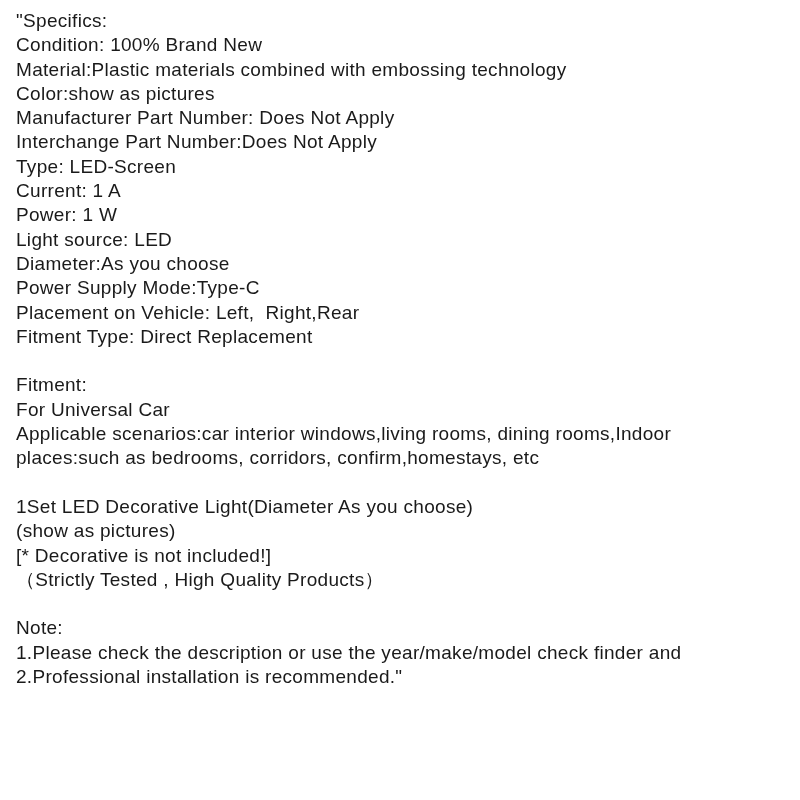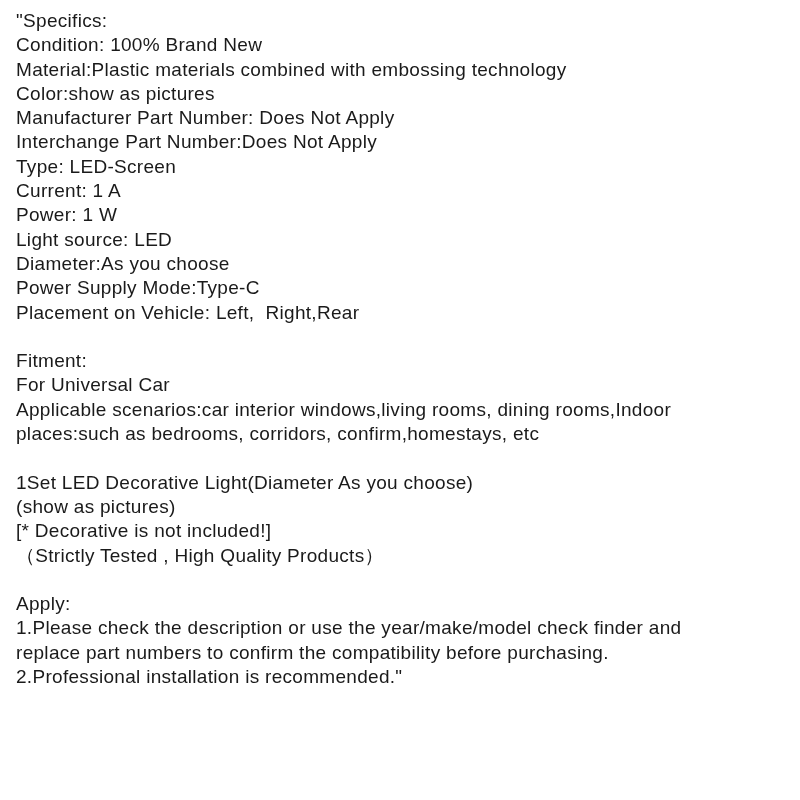--- a/index.html
+++ b/index.html
@@ -45,36 +45,36 @@
     <p class="text-line">Color:show as pictures</p>
     <p class="text-line">Manufacturer Part Number: Does Not Apply</p>
     <p class="text-line">Interchange Part Number:Does Not Apply</p>
     <p class="text-line">Type: LED-Screen</p>
     <p class="text-line">Current: 1 A</p>
     <p class="text-line">Power: 1 W</p>
     <p class="text-line">Light source: LED</p>
     <p class="text-line">Diameter:As you choose</p>
     <p class="text-line">Power Supply Mode:Type-C</p>
     <p class="text-line">Placement on Vehicle: Left,  Right,Rear</p>
+    <p class="text-line">Fitment Type: Direct Replacement</p>
   </section>
 
   <section class="section">
     <p class="text-line">Fitment:</p>
     <p class="text-line">For Universal Car</p>
     <p class="text-line">Applicable scenarios:car interior windows,living rooms, dining rooms,Indoor</p>
     <p class="text-line">places:such as bedrooms, corridors, confirm,homestays, etc</p>
   </section>
 
   <section class="section">
     <p class="text-line">1Set LED Decorative Light(Diameter As you choose)</p>
     <p class="text-line">(show as pictures)</p>
     <p class="text-line">[* Decorative is not included!]</p>
     <p class="text-line">（Strictly Tested , High Quality Products）</p>
   </section>
 
   <section class="section">
-    <p class="text-line">Apply:</p>
+    <p class="text-line">Note:</p>
     <p class="text-line">1.Please check the description or use the year/make/model check finder and</p>
-    <p class="text-line">replace part numbers to confirm the compatibility before purchasing.</p>
     <p class="text-line">2.Professional installation is recommended."</p>
   </section>
 
 </div>
 
 </body></html>

